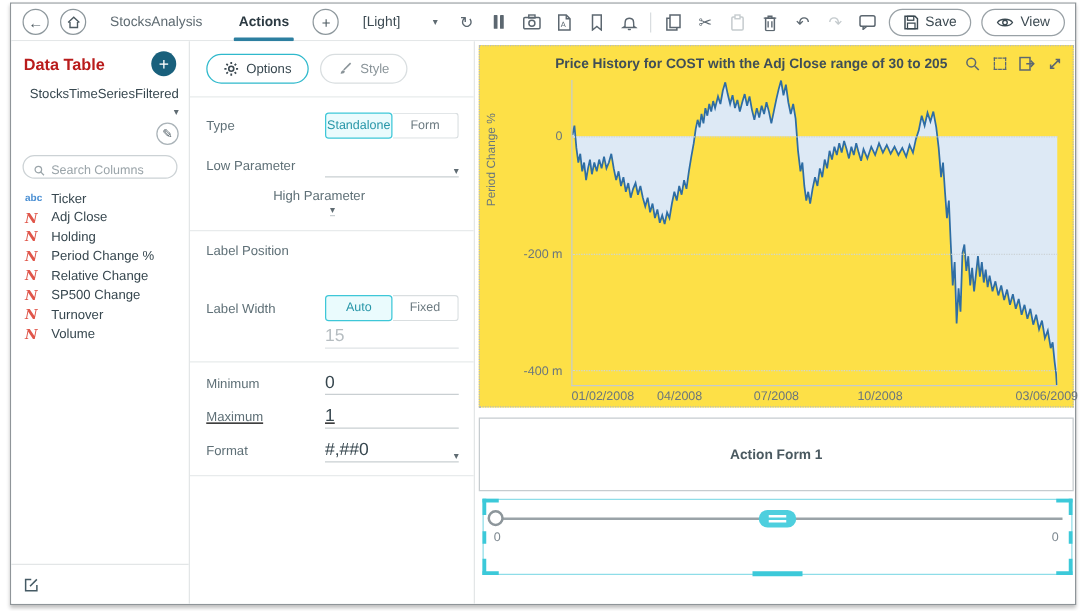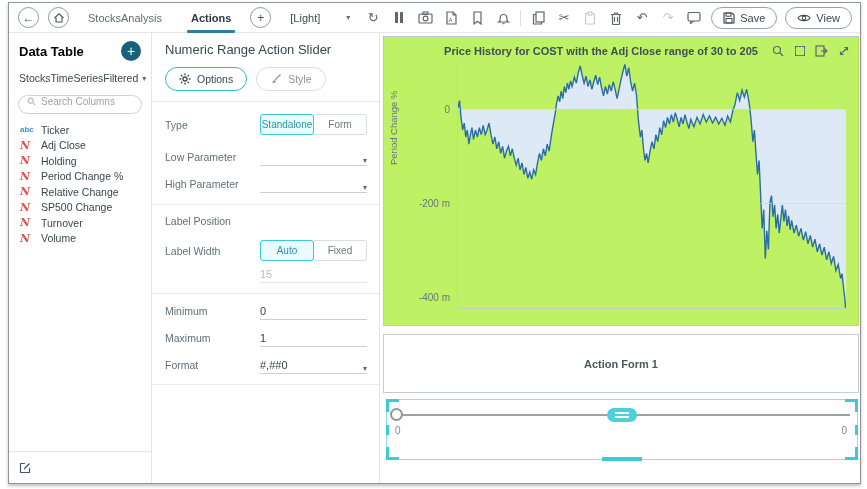--- a/index.html
+++ b/index.html
@@ -23,26 +23,26 @@
   .ticon.disabled { color:#c5cbce; cursor:default; }
   .ticon svg { display:block; }
   .tsep { width:1px; height:16px; background:#d9dde0; }
   .pill-btn { display:flex; align-items:center; gap:5px; height:22px; padding:0 11px; border:1px solid #99a1a6; border-radius:11px; background:#fff; font-size:11px; color:#3c4a52; cursor:pointer; }
   .pause-i { display:flex; gap:2px; }
   .pause-i i { width:3px; height:11px; background:#5c6770; border-radius:0.5px; }
 
   
   .sidebar { position:absolute; left:0; top:30px; bottom:0; width:143px; border-right:1px solid #e3e6e7; background:#fff; }
   .sb-head { display:flex; align-items:center; justify-content:space-between; padding:8px 10px 4px 10px; }
-  .sb-title { font-size:13px; color:#000000; font-weight:bold; }
+  .sb-title { font-size:13px; color:#b91c1c; font-weight:bold; }
   .add-circle { width:20px; height:20px; border-radius:50%; background:#19607c; color:#fff; font-size:14px; display:flex; align-items:center; justify-content:center; cursor:pointer; }
-  .sb-dataset { display:flex; align-items:center; padding:4px 8px 6px 10px; gap:4px; }
+  .sb-dataset { display:flex; align-items:flex-end; padding:4px 8px 6px 10px; gap:4px;flex-direction:column; }
   .sb-dataset .name { font-size:10.5px; color:#37474f; white-space:nowrap; }
   .pencil-circle { width:18px; height:18px; border:1px solid #aab3b8; border-radius:50%; display:flex; align-items:center; justify-content:center; color:#55626a; font-size:10px; margin-left:2px; cursor:pointer; }
-  .search-pill { margin:2px 9px 6px 9px; height:19px; border:1px solid #ccd2d5; border-radius:11px; display:flex; align-items:flex-start; gap:5px; padding:0 8px; }
+  .search-pill { margin:2px 9px 6px 9px; height:19px; border:1px solid #ccd2d5; border-radius:11px; display:flex; align-items:flex-end; gap:5px; padding:0 8px; }
   .search-pill input { border:none; outline:none; width:92px; font-size:10px; color:#5a666d; font-family:"Liberation Sans",sans-serif; background:transparent; }
   .search-pill input::placeholder { color:#9aa4a9; }
   .col-list { padding:2px 0 0 0; }
   .col-row { display:flex; align-items:center; gap:6px; height:15.5px; padding-left:11px; cursor:pointer; }
   .ic-abc { color:#4a8fd3; font-weight:bold; font-size:8px; letter-spacing:0; width:15px; }
   .ic-num { color:#e0564a; font-family:"DejaVu Serif", serif; font-style:italic; font-weight:bold; font-size:11px; width:15px; }
   .col-label { font-size:10.5px; color:#37474f; }
   .sb-footer { position:absolute; left:0; right:0; bottom:0; border-top:1px solid #e3e6e7; height:32px; display:flex; align-items:center; gap:6px; padding-left:10px; cursor:pointer; }
   .sb-footer .txt { font-size:10.5px; color:#455a64; }
 
@@ -54,29 +54,29 @@
   .opt-pill.sel { border:1px solid #2fb9cc; color:#37474f; }
   .opt-pill.unsel { border:1px solid #d9dee0; color:#8a9499; }
   .row { display:flex; align-items:center; padding:0 12px 0 13px; }
   .row .lbl { font-size:10.5px; color:#5f7077; width:95px; flex:none; }
   .ctl { flex:1; }
   .seg { display:flex; height:21px; }
   .seg .s { flex:1; display:flex; align-items:center; justify-content:center; font-size:10px; cursor:pointer; }
   .seg .s.on { border:1px solid #3ec7d8; background:#eafbfd; color:#2796a8; border-radius:3px; z-index:1; }
   .seg .s.off { border:1px solid #d9dee0; border-left:none; color:#6c7a80; border-radius:0 3px 3px 0; background:#fff; }
   .uline { border-bottom:1px solid #c9cfd2; height:18px; display:flex; align-items:flex-end; justify-content:space-between; }
-  .uline .val { font-size:11px; color:#37474f; padding-bottom:2px; }
+  .uline .val { font-size:14px; color:#37474f; padding-bottom:2px; }
   .uline .val.ghost { color:#b6bdc1; }
   .hr { border-top:1px solid #e8ebec; margin:0; }
   .toggle { width:33px; height:16px; border-radius:8px; background:#35c4d6; position:relative; margin-left:auto; cursor:pointer; }
   .toggle::after { content:""; position:absolute; right:1.5px; top:1.5px; width:13px; height:13px; background:#fff; border-radius:50%; }
 
   
   .dash { position:absolute; left:371px; top:30px; right:0; bottom:0; background:#fff; }
-  .chart-panel { position:absolute; left:3px; top:3px; width:476px; height:290px; border:1px dotted #b3babd; background:#bef264; }
+  .chart-panel { position:absolute; left:3px; top:3px; width:476px; height:290px; border:1px dotted #b3babd; background:#fde047; }
   .chart-title { position:absolute; left:0; right:40px; top:8px; text-align:center; font-size:11px; font-weight:bold; color:#3f4e57; }
   .chart-tools { position:absolute; right:8px; top:7px; display:flex; gap:9px; align-items:center; color:#5c6770; }
   .chart-tools .ci { width:13px; height:13px; display:flex; align-items:center; justify-content:center; cursor:pointer; }
   .marquee { width:10px; height:10px; border:1px dashed #5c6770; }
   .plot { position:absolute; left:73px; top:27px; right:12px; height:245px; border-left:1px solid #c5cbce; border-bottom:1px solid #c5cbce; }
   .plot svg { position:absolute; inset:0; width:100%; height:100%; }
   .gridline { position:absolute; left:0; right:0; border-top:1px dotted #ccd3d7; }
   .ylab { position:absolute; left:4px; top:128px; transform:rotate(-90deg); transform-origin:left top; font-size:9.5px; color:#6a767d; white-space:nowrap; }
   .ytick { position:absolute; width:58px; text-align:right; font-size:10px; color:#6a767d; }
   .yticks { position:absolute; left:8px; top:27px; height:245px; width:58px; }
@@ -272,21 +272,20 @@
     </div>
     <div class="sb-footer">
       <svg width="12" height="12" viewBox="0 0 12 12">
             <path d="M10.5 6 V10.5 H1.5 V1.5 H6" fill="none" stroke="#455a64" stroke-width="1.2"></path>
             <path d="M5 7 L10.5 1.5" stroke="#455a64" stroke-width="1.2"></path>
           </svg>
     </div>
   </div>
 
   <div class="props">
-    <div class="pr-title">Numeric Range Action Slider</div>
     <div class="pr-tabs">
       <div class="opt-pill sel">
         <svg width="12" height="12" viewBox="0 0 12 12">
               <circle cx="6" cy="6" r="2" fill="none" stroke="#3d4a52" stroke-width="1.3"></circle>
               <g stroke="#3d4a52" stroke-width="1.4">
                 <path d="M6 0.5 V2.2 M6 9.8 V11.5 M0.5 6 H2.2 M9.8 6 H11.5 M2.1 2.1 L3.3 3.3 M8.7 8.7 L9.9 9.9 M9.9 2.1 L8.7 3.3 M3.3 8.7 L2.1 9.9"></path>
               </g>
             </svg>
         <span>Options</span>
       </div>
@@ -306,54 +305,54 @@
         <div class="s off">Form</div>
       </div>
     </div>
     <div class="row" style="margin-top:13px;">
       <span class="lbl">Low Parameter</span>
       <div class="ctl uline">
         <span class="val"></span>
         <span class="caret">▾</span>
       </div>
     </div>
-    <div class="row" style="margin-top:9px;">
+    <div class="row" style="margin-top:9px;flex-direction:column;">
       <span class="lbl">High Parameter</span>
       <div class="ctl uline">
         <span class="val"></span>
         <span class="caret">▾</span>
       </div>
     </div>
     <div class="hr" style="margin-top:11px;"></div>
 
     <div class="row" style="margin-top:10px;">
       <span class="lbl">Label Position</span>
     </div>
-    <div class="row" style="margin-top:13px;">
+    <div class="row" style="margin-top:29px;">
       <span class="lbl">Label Width</span>
       <div class="ctl seg">
         <div class="s on">Auto</div>
         <div class="s off">Fixed</div>
       </div>
     </div>
     <div class="row" style="margin-top:4px;">
       <span class="lbl"></span>
       <div class="ctl uline" style="border-bottom-color:#e0e4e6;">
         <span class="val ghost">15</span>
       </div>
     </div>
     <div class="hr" style="margin-top:10px;"></div>
 
     <div class="row" style="margin-top:8px;">
       <span class="lbl">Minimum</span>
       <div class="ctl uline">
         <span class="val">0</span>
       </div>
     </div>
-    <div class="row" style="margin-top:9px;">
+    <div class="row" style="margin-top:9px;text-decoration:underline;">
       <span class="lbl">Maximum</span>
       <div class="ctl uline">
         <span class="val">1</span>
       </div>
     </div>
     <div class="row" style="margin-top:9px;">
       <span class="lbl">Format</span>
       <div class="ctl uline">
         <span class="val">#,##0</span>
         <span class="caret">▾</span>
@@ -396,20 +395,27 @@
           </div>
       <div class="plot">
         <svg id="chart-svg" viewBox="0 0 1000 520" preserveAspectRatio="none">
               <path d="M0,95.8 L0.0,93.8 L4.0,77.9 L8.0,115.8 L12.0,140.7 L16.0,125.8 L20.0,155.7 L24.0,140.7 L28.0,170.7 L32.0,150.7 L36.0,135.7 L40.0,160.7 L45.0,140.7 L50.0,155.7 L55.0,135.7 L60.0,150.7 L65.0,130.7 L70.0,150.7 L75.0,140.7 L80.0,125.8 L85.0,150.7 L90.0,170.7 L95.0,155.7 L100.0,180.7 L105.0,165.7 L110.0,190.6 L115.0,175.7 L120.0,200.6 L125.0,185.6 L130.0,175.7 L135.0,195.6 L140.0,180.7 L145.0,200.6 L150.0,215.6 L155.0,200.6 L160.0,225.6 L165.0,210.6 L170.0,235.5 L175.0,220.6 L180.0,243.5 L185.0,230.6 L190.0,245.5 L195.0,225.6 L200.0,235.5 L205.0,210.6 L210.0,190.6 L215.0,205.6 L220.0,180.7 L225.0,195.6 L230.0,170.7 L235.0,185.6 L240.0,155.7 L245.0,130.7 L250.0,107.8 L254.0,83.8 L258.0,67.9 L262.0,80.8 L266.0,57.9 L270.0,73.9 L274.0,47.9 L278.0,60.9 L282.0,40.9 L286.0,53.9 L290.0,35.9 L294.0,47.9 L300.0,27.9 L305.0,40.9 L310.0,18.0 L315.0,4.0 L320.0,24.0 L325.0,40.9 L330.0,26.0 L335.0,47.9 L340.0,33.9 L345.0,53.9 L350.0,37.9 L355.0,24.0 L360.0,43.9 L365.0,27.9 L370.0,50.9 L375.0,67.9 L380.0,47.9 L385.0,63.9 L390.0,43.9 L395.0,57.9 L400.0,37.9 L405.0,53.9 L410.0,73.9 L415.0,53.9 L420.0,33.9 L425.0,16.0 L430.0,1.0 L435.0,26.0 L440.0,8.0 L445.0,37.9 L450.0,57.9 L455.0,40.9 L460.0,65.9 L465.0,120.8 L470.0,155.7 L474.0,140.7 L478.0,180.7 L482.0,205.6 L486.0,190.6 L490.0,210.6 L495.0,185.6 L500.0,165.7 L505.0,180.7 L510.0,150.7 L515.0,165.7 L520.0,135.7 L525.0,150.7 L530.0,120.8 L535.0,135.7 L540.0,113.8 L545.0,127.8 L550.0,107.8 L555.0,123.8 L560.0,103.8 L565.0,117.8 L570.0,133.7 L575.0,113.8 L580.0,127.8 L585.0,107.8 L590.0,123.8 L595.0,137.7 L600.0,117.8 L608.0,133.7 L616.0,113.8 L624.0,127.8 L632.0,107.8 L640.0,123.8 L648.0,110.8 L656.0,125.8 L664.0,113.8 L672.0,127.8 L680.0,115.8 L688.0,130.7 L695.0,110.8 L702.0,123.8 L708.0,100.8 L714.0,85.8 L720.0,60.9 L726.0,77.9 L732.0,55.9 L738.0,70.9 L744.0,53.9 L750.0,80.8 L755.0,115.8 L760.0,165.7 L764.0,140.7 L768.0,190.6 L772.0,235.5 L776.0,205.6 L780.0,280.5 L784.0,350.3 L788.0,310.4 L792.0,415.2 L796.0,355.3 L800.0,395.2 L804.0,295.4 L808.0,280.5 L812.0,325.4 L816.0,300.4 L820.0,350.3 L824.0,320.4 L828.0,360.3 L832.0,330.4 L836.0,300.4 L840.0,335.4 L844.0,310.4 L848.0,345.3 L852.0,323.4 L856.0,353.3 L860.0,333.4 L866.0,360.3 L872.0,343.3 L878.0,367.3 L884.0,350.3 L890.0,375.3 L896.0,357.3 L902.0,383.3 L908.0,365.3 L914.0,390.2 L920.0,373.3 L926.0,400.2 L932.0,383.3 L938.0,407.2 L944.0,390.2 L950.0,417.2 L956.0,400.2 L962.0,425.2 L968.0,410.2 L974.0,440.2 L980.0,427.2 L986.0,457.1 L990.0,447.1 L994.0,480.1 L997.0,500.0 L1000.0,537.0 L1000,95.8 Z" fill="#dde9f5" stroke="none"></path>
               <path d="M0.0,93.8 L4.0,77.9 L8.0,115.8 L12.0,140.7 L16.0,125.8 L20.0,155.7 L24.0,140.7 L28.0,170.7 L32.0,150.7 L36.0,135.7 L40.0,160.7 L45.0,140.7 L50.0,155.7 L55.0,135.7 L60.0,150.7 L65.0,130.7 L70.0,150.7 L75.0,140.7 L80.0,125.8 L85.0,150.7 L90.0,170.7 L95.0,155.7 L100.0,180.7 L105.0,165.7 L110.0,190.6 L115.0,175.7 L120.0,200.6 L125.0,185.6 L130.0,175.7 L135.0,195.6 L140.0,180.7 L145.0,200.6 L150.0,215.6 L155.0,200.6 L160.0,225.6 L165.0,210.6 L170.0,235.5 L175.0,220.6 L180.0,243.5 L185.0,230.6 L190.0,245.5 L195.0,225.6 L200.0,235.5 L205.0,210.6 L210.0,190.6 L215.0,205.6 L220.0,180.7 L225.0,195.6 L230.0,170.7 L235.0,185.6 L240.0,155.7 L245.0,130.7 L250.0,107.8 L254.0,83.8 L258.0,67.9 L262.0,80.8 L266.0,57.9 L270.0,73.9 L274.0,47.9 L278.0,60.9 L282.0,40.9 L286.0,53.9 L290.0,35.9 L294.0,47.9 L300.0,27.9 L305.0,40.9 L310.0,18.0 L315.0,4.0 L320.0,24.0 L325.0,40.9 L330.0,26.0 L335.0,47.9 L340.0,33.9 L345.0,53.9 L350.0,37.9 L355.0,24.0 L360.0,43.9 L365.0,27.9 L370.0,50.9 L375.0,67.9 L380.0,47.9 L385.0,63.9 L390.0,43.9 L395.0,57.9 L400.0,37.9 L405.0,53.9 L410.0,73.9 L415.0,53.9 L420.0,33.9 L425.0,16.0 L430.0,1.0 L435.0,26.0 L440.0,8.0 L445.0,37.9 L450.0,57.9 L455.0,40.9 L460.0,65.9 L465.0,120.8 L470.0,155.7 L474.0,140.7 L478.0,180.7 L482.0,205.6 L486.0,190.6 L490.0,210.6 L495.0,185.6 L500.0,165.7 L505.0,180.7 L510.0,150.7 L515.0,165.7 L520.0,135.7 L525.0,150.7 L530.0,120.8 L535.0,135.7 L540.0,113.8 L545.0,127.8 L550.0,107.8 L555.0,123.8 L560.0,103.8 L565.0,117.8 L570.0,133.7 L575.0,113.8 L580.0,127.8 L585.0,107.8 L590.0,123.8 L595.0,137.7 L600.0,117.8 L608.0,133.7 L616.0,113.8 L624.0,127.8 L632.0,107.8 L640.0,123.8 L648.0,110.8 L656.0,125.8 L664.0,113.8 L672.0,127.8 L680.0,115.8 L688.0,130.7 L695.0,110.8 L702.0,123.8 L708.0,100.8 L714.0,85.8 L720.0,60.9 L726.0,77.9 L732.0,55.9 L738.0,70.9 L744.0,53.9 L750.0,80.8 L755.0,115.8 L760.0,165.7 L764.0,140.7 L768.0,190.6 L772.0,235.5 L776.0,205.6 L780.0,280.5 L784.0,350.3 L788.0,310.4 L792.0,415.2 L796.0,355.3 L800.0,395.2 L804.0,295.4 L808.0,280.5 L812.0,325.4 L816.0,300.4 L820.0,350.3 L824.0,320.4 L828.0,360.3 L832.0,330.4 L836.0,300.4 L840.0,335.4 L844.0,310.4 L848.0,345.3 L852.0,323.4 L856.0,353.3 L860.0,333.4 L866.0,360.3 L872.0,343.3 L878.0,367.3 L884.0,350.3 L890.0,375.3 L896.0,357.3 L902.0,383.3 L908.0,365.3 L914.0,390.2 L920.0,373.3 L926.0,400.2 L932.0,383.3 L938.0,407.2 L944.0,390.2 L950.0,417.2 L956.0,400.2 L962.0,425.2 L968.0,410.2 L974.0,440.2 L980.0,427.2 L986.0,457.1 L990.0,447.1 L994.0,480.1 L997.0,500.0 L1000.0,537.0" fill="none" stroke="#2e6da4" stroke-width="1.4" vector-effect="non-scaling-stroke"></path>
             </svg>
       <div class="gridline" style="top: 18.4261%;"></div>
             <div class="gridline" style="top: 56.8138%;"></div>
             <div class="gridline" style="top: 95.2015%;"></div>
           </div>
+      <div class="xticks">
+            <div class="xtick" style="left: 6.5%;">01/02/2008</div>
+            <div class="xtick" style="left: 22.3%;">04/2008</div>
+            <div class="xtick" style="left: 42.2%;">07/2008</div>
+            <div class="xtick" style="left: 63.5%;">10/2008</div>
+            <div class="xtick" style="left: 97.8%;">03/06/2009</div>
+          </div>
     </div>
 
     <div class="action-form">
       <span class="t">Action Form 1</span>
     </div>
 
     <div class="slider-widget">
       <div class="track"></div>
       <div class="knob"></div>
       <div class="sl-min">0</div>

